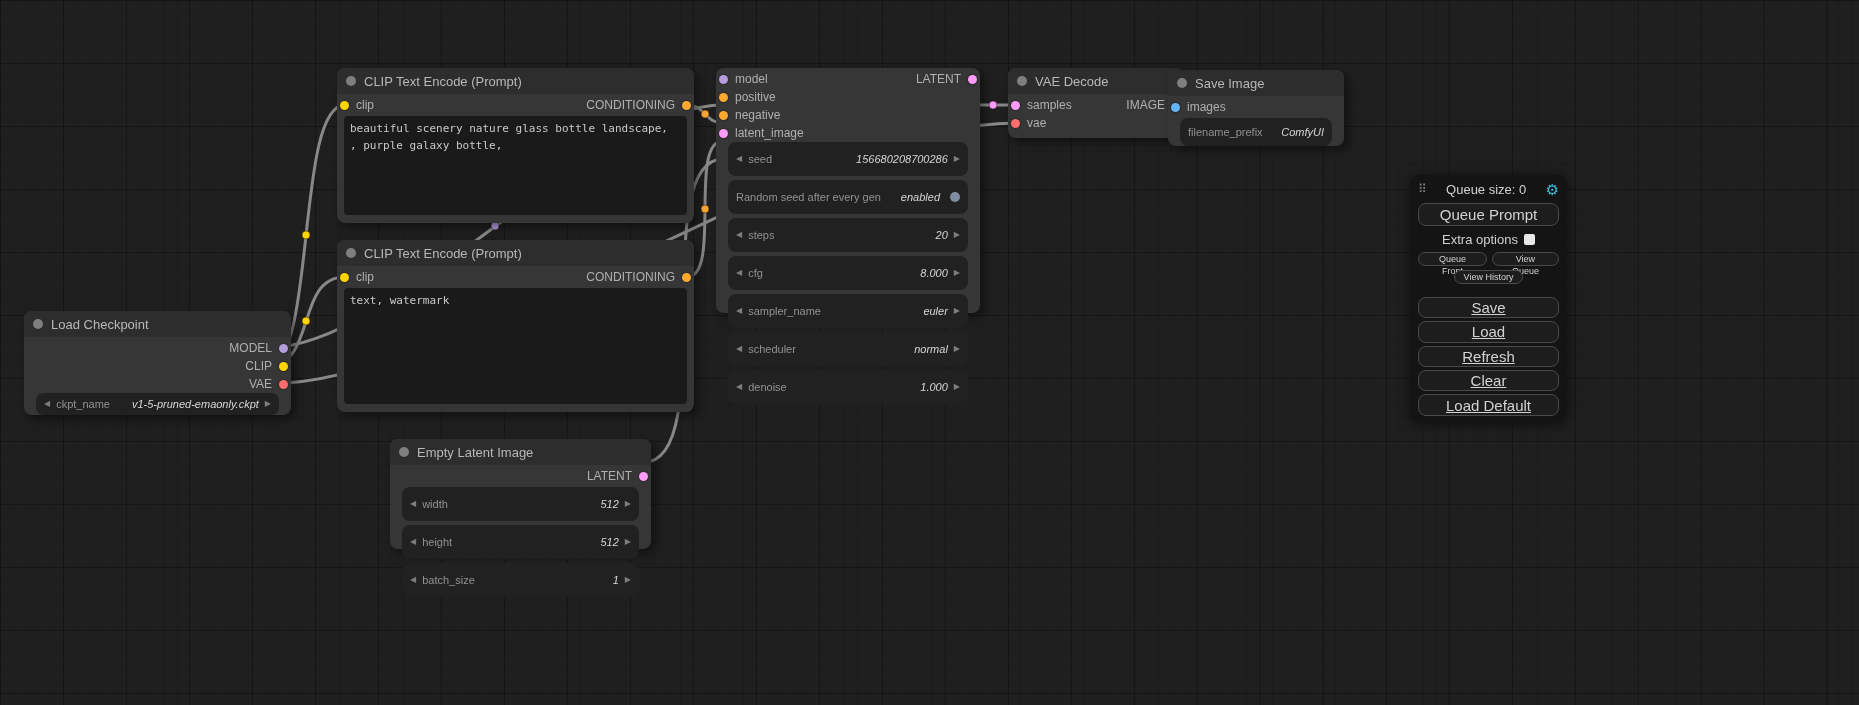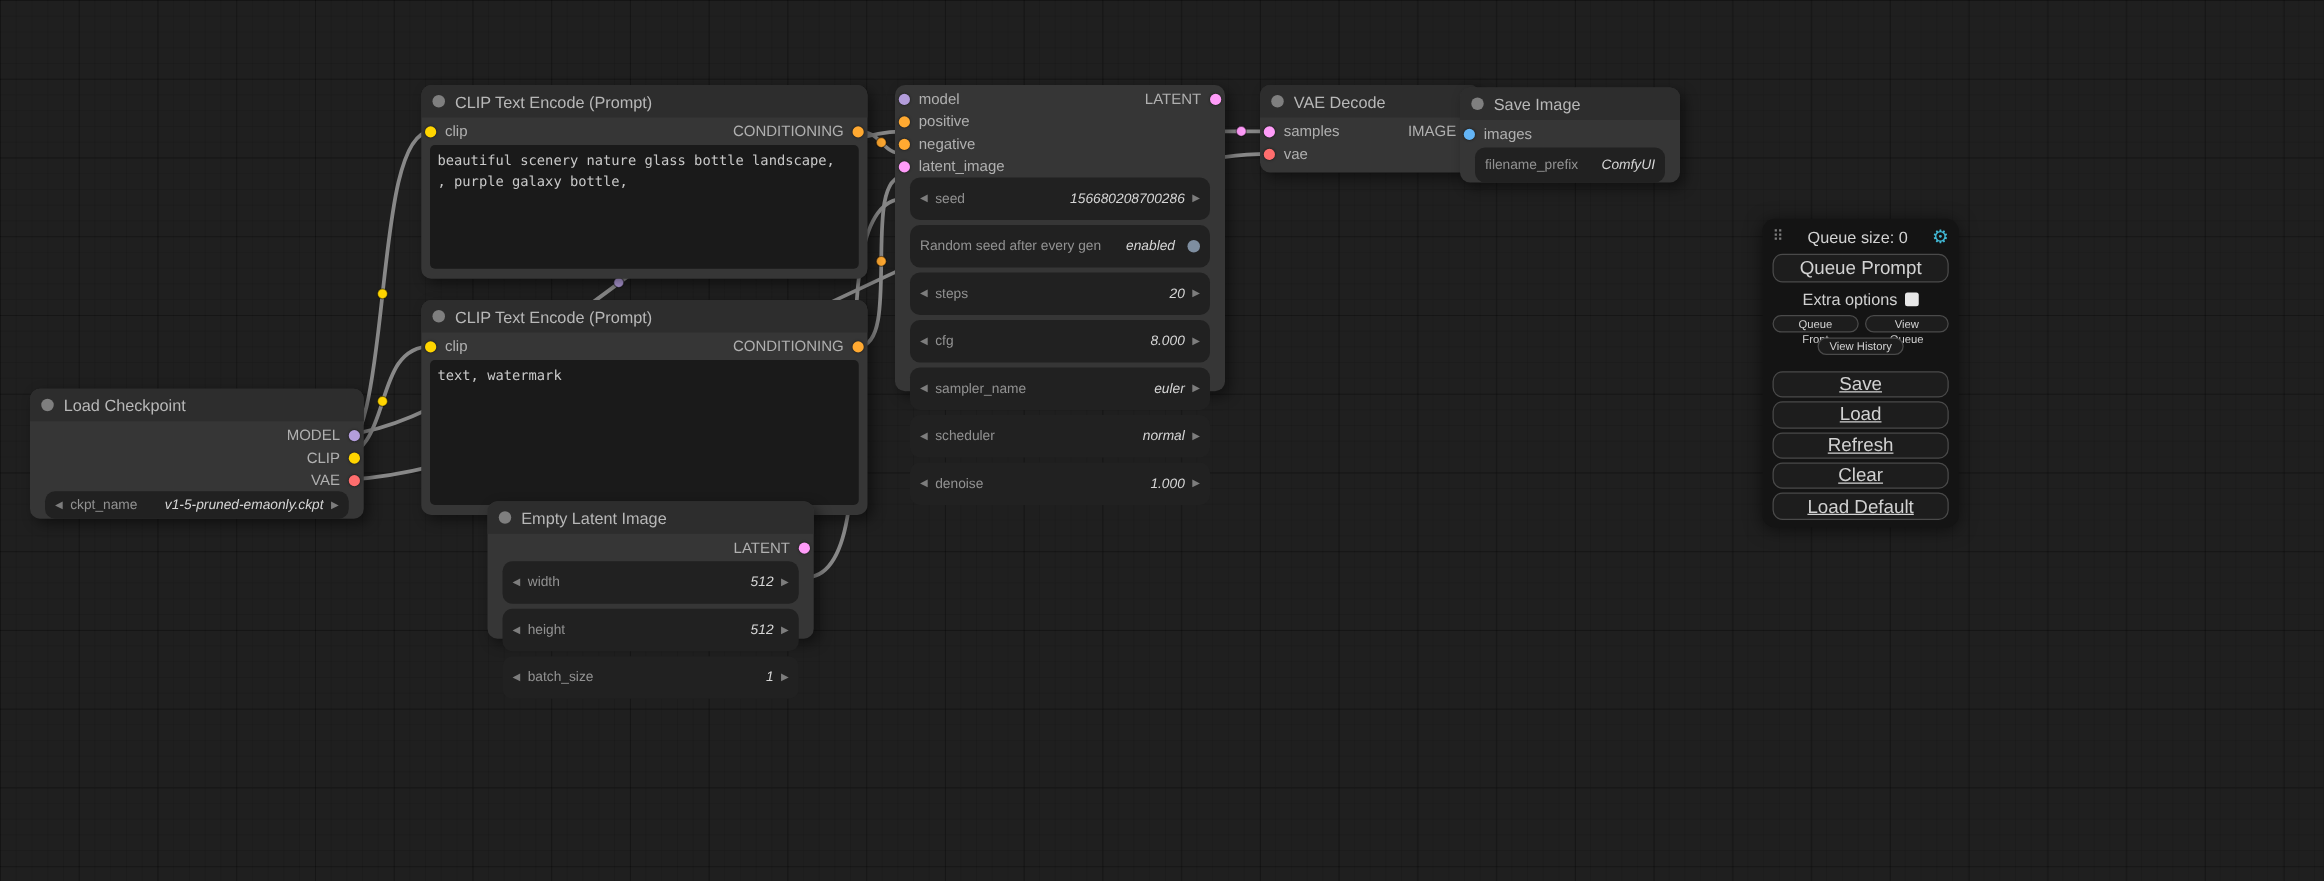--- a/index.html
+++ b/index.html
@@ -154,21 +154,21 @@
         </span>
         <span class="out-slot">
           <span class="slot-label">CONDITIONING</span>
           <span class="port" style="background-color: rgb(255, 169, 49);"></span>
         </span>
       </div>
       <textarea class="prompt-text" spellcheck="false" style="">text, watermark</textarea>
     </div>
   </div>
 
-  <div class="node" style="left:390px;top:401px;width:261px;height:110px;">
+  <div class="node" style="left:390px;top:439px;width:261px;height:110px;">
     <div class="titlebar">
       <span class="collapse-dot"></span>
       <span class="title-text">Empty Latent Image</span>
     </div>
     <div class="node-body">
       <div class="slot-row">
         <span class="out-slot">
           <span class="slot-label">LATENT</span>
           <span class="port" style="background-color: rgb(255, 156, 249);"></span>
         </span>

